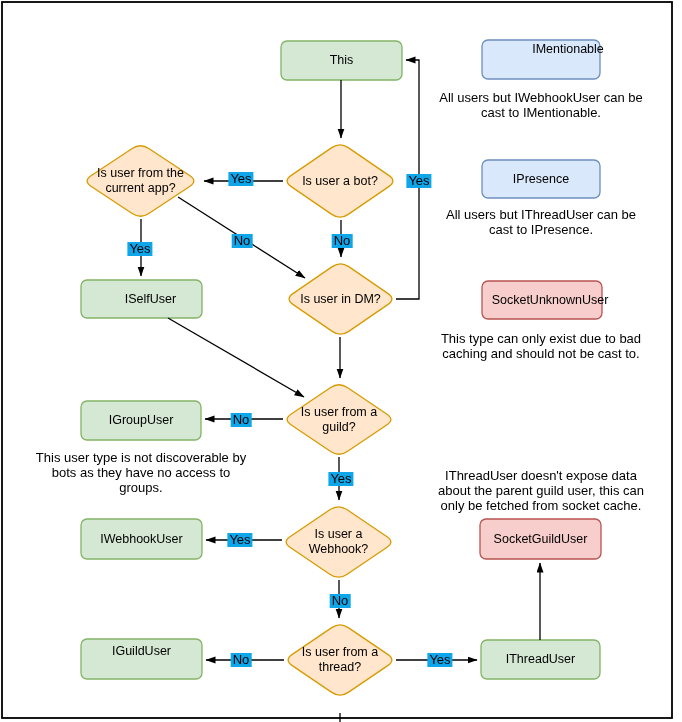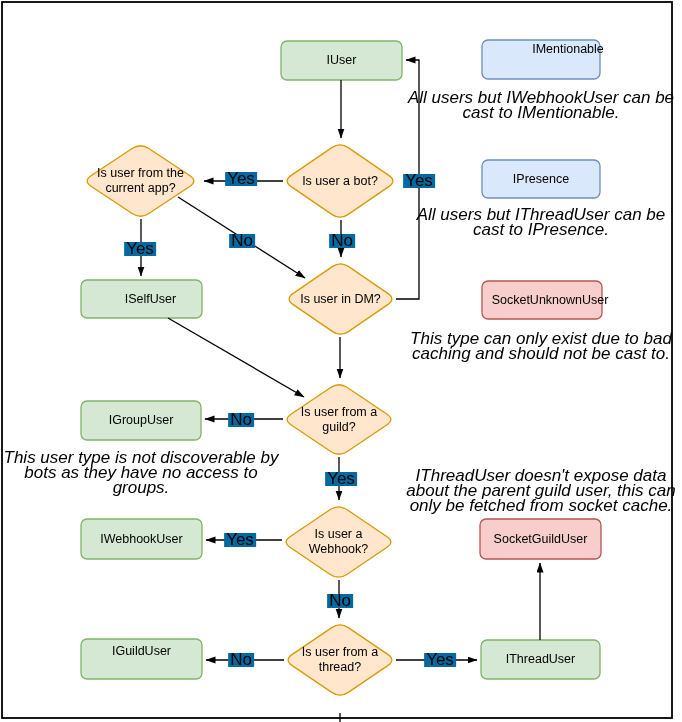--- a/index.html
+++ b/index.html
@@ -3,24 +3,24 @@
 <meta charset="utf-8">
 <style>
   html,body{margin:0;padding:0;background:#ffffff;}
   .stage{position:relative;width:682px;height:722px;background:#ffffff;
          font-family:"Liberation Sans",sans-serif;overflow:hidden;}
   .stage svg{position:absolute;left:0;top:0;}
   .labels{position:absolute;left:0;top:0;width:100%;height:100%;}
   .node-label{position:absolute;display:flex;align-items:center;justify-content:center;
               text-align:center;font-size:12.5px;line-height:15px;color:#000;
               white-space:pre-line;pointer-events:none;}
-  .edge-label{position:absolute;transform:translate(-50%,-50%);background:#0369a1;
-              padding:0 2px;font-size:17px;line-height:14px;color:#000;}
+  .edge-label{position:absolute;transform:translate(-50%,-50%);background:#0ea5e9;
+              padding:0 2px;font-size:13px;line-height:14px;color:#000;}
   .note{position:absolute;transform:translateX(-50%);text-align:center;white-space:pre;
-        font-size:17px;line-height:15px;color:#000;font-style:italic;}
+        font-size:13px;line-height:15px;color:#000;}
 </style>
 </head>
 <body>
 
 <div class="stage">
   <svg id="diagram-svg" width="682" height="722" viewBox="0 0 682 722">
     <defs>
       <marker id="arrowhead" markerUnits="userSpaceOnUse" markerWidth="11" markerHeight="8" refX="9.5" refY="3.5" orient="auto">
         <path d="M0,0 L10,3.5 L0,7 Z" fill="#000000"></path>
       </marker>
@@ -53,21 +53,21 @@
       <polyline points="168,318 304,397" fill="none" stroke="#000000" stroke-width="1.3" marker-end="url(#arrowhead)"></polyline>
       <polyline points="283,419 205,419" fill="none" stroke="#000000" stroke-width="1.3" marker-end="url(#arrowhead)"></polyline>
       <polyline points="339,457 339,500" fill="none" stroke="#000000" stroke-width="1.3" marker-end="url(#arrowhead)"></polyline>
       <polyline points="282,540 206,540" fill="none" stroke="#000000" stroke-width="1.3" marker-end="url(#arrowhead)"></polyline>
       <polyline points="339,580 339,618" fill="none" stroke="#000000" stroke-width="1.3" marker-end="url(#arrowhead)"></polyline>
       <polyline points="284,660 206,660" fill="none" stroke="#000000" stroke-width="1.3" marker-end="url(#arrowhead)"></polyline>
       <polyline points="396,660 477,660" fill="none" stroke="#000000" stroke-width="1.3" marker-end="url(#arrowhead)"></polyline>
       <polyline points="540,640 540,563" fill="none" stroke="#000000" stroke-width="1.3" marker-end="url(#arrowhead)"></polyline>
     </svg>
   <div class="labels" id="labels-layer">
-      <div class="node-label" style="left: 281px; top: 41px; width: 121px; height: 39px;">IUser</div>
+      <div class="node-label" style="left: 281px; top: 41px; width: 121px; height: 39px;">This</div>
       <div class="node-label" style="left: 482px; top: 30px; width: 118px; height: 39px; margin-left: 27px;">IMentionable</div>
       <div class="node-label" style="left: 482px; top: 160px; width: 118px; height: 38px;">IPresence</div>
       <div class="node-label" style="left: 482px; top: 281px; width: 136px; height: 38px;">SocketUnknownUser</div>
       <div class="node-label" style="left: 81px; top: 280px; width: 121px; height: 38px; padding-left: 9px;">ISelfUser</div>
       <div class="node-label" style="left: 81px; top: 401px; width: 120px; height: 39px;">IGroupUser</div>
       <div class="node-label" style="left: 81px; top: 519px; width: 121px; height: 40px;">IWebhookUser</div>
       <div class="node-label" style="left: 81px; top: 639px; width: 121px; height: 24px;">IGuildUser</div>
       <div class="node-label" style="left: 480px; top: 519px; width: 121px; height: 40px;">SocketGuildUser</div>
       <div class="node-label" style="left: 481px; top: 640px; width: 119px; height: 39px;">IThreadUser</div>
       <div class="node-label" style="left: 283px; top: 142px; width: 114px; height: 78px;">Is user a bot?</div>

